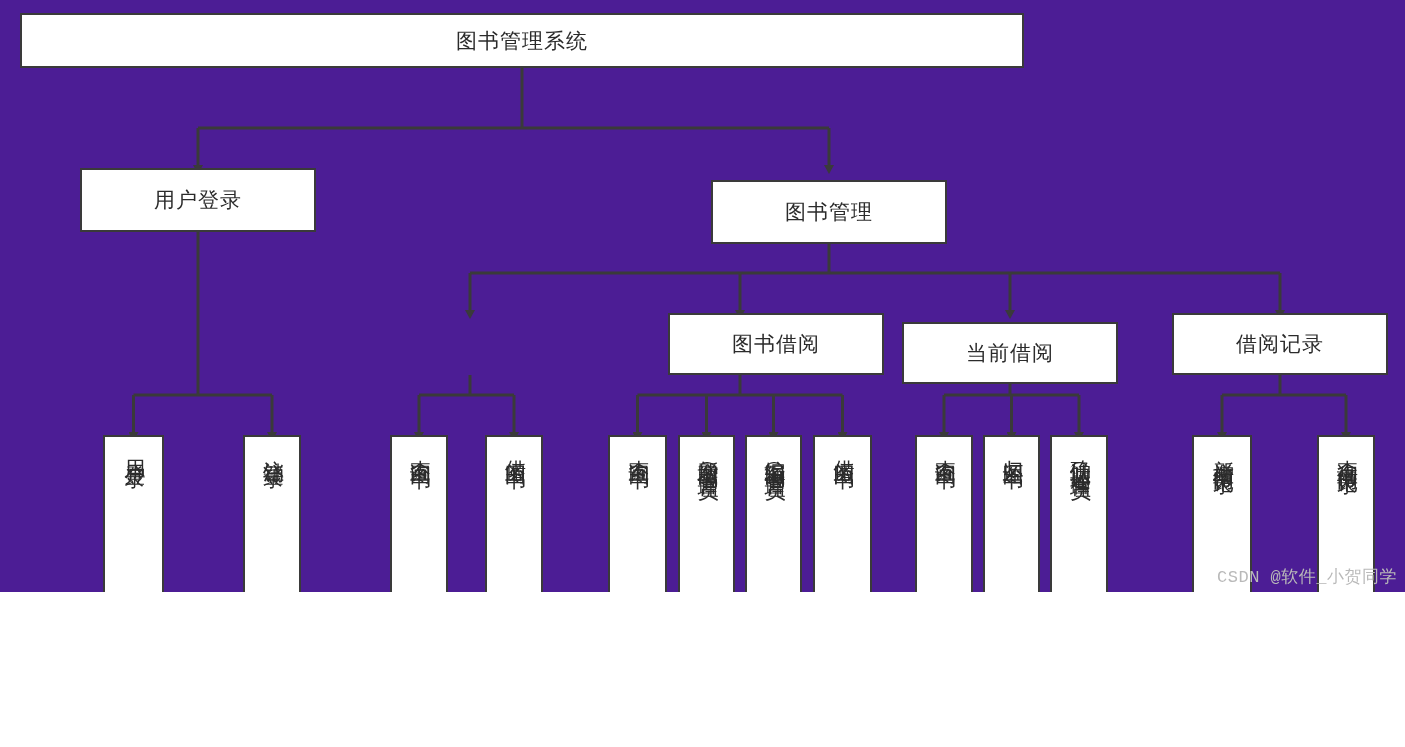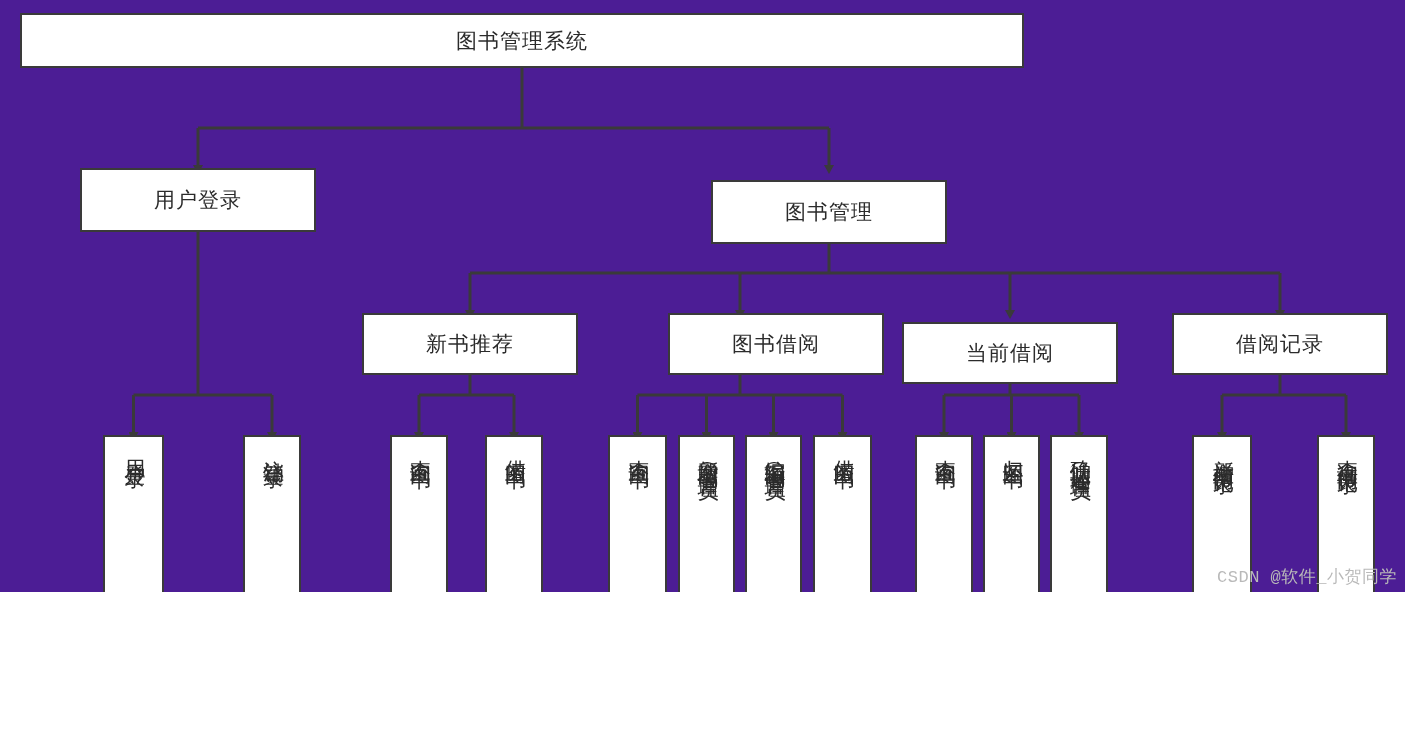--- a/index.html
+++ b/index.html
@@ -112,23 +112,20 @@
     <span>图书管理系统</span>
   </div>
 
   <div class="node horiz" style="left: 80px; top: 168px; width: 236px; height: 64px;">
     <span>用户登录</span>
   </div>
   <div class="node horiz" style="left: 711px; top: 168px; width: 236px; height: 64px; margin-top: 12px;">
     <span>图书管理</span>
   </div>
 
-  <div class="node horiz" style="left: 362px; top: 313px; width: 216px; height: 62px;">
-    <span>新书推荐</span>
-  </div>
   <div class="node horiz" style="left: 668px; top: 313px; width: 216px; height: 62px;">
     <span>图书借阅</span>
   </div>
   <div class="node horiz" style="left: 902px; top: 313px; width: 216px; height: 62px; margin-top: 9px;">
     <span>当前借阅</span>
   </div>
   <div class="node horiz" style="left: 1172px; top: 313px; width: 216px; height: 62px; text-align: right;">
     <span>借阅记录</span>
   </div>
 

